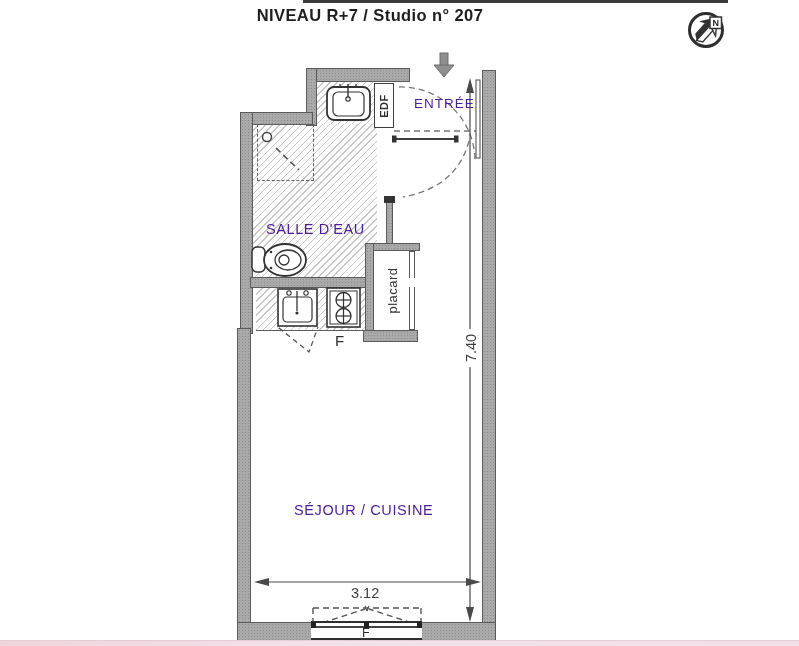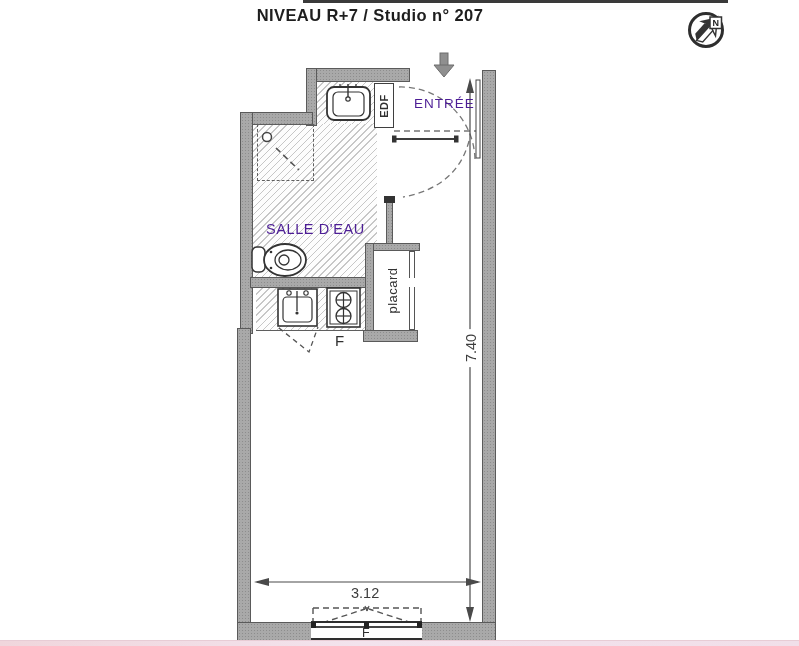--- a/index.html
+++ b/index.html
@@ -188,20 +188,21 @@
       <line x1="421" y1="608" x2="421" y2="627" stroke="#555" stroke-width="1.4" stroke-dasharray="6,4"></line>
       <line x1="313" y1="626" x2="365" y2="609" stroke="#555" stroke-width="1.4" stroke-dasharray="6,4"></line>
       <line x1="421" y1="626" x2="369" y2="609" stroke="#555" stroke-width="1.4" stroke-dasharray="6,4"></line>
       <line x1="365" y1="606" x2="367" y2="611" stroke="#555" stroke-width="1.2"></line>
       <line x1="367" y1="611" x2="369" y2="606" stroke="#555" stroke-width="1.2"></line>
     </g>
   </svg>
 
   <div class="lbl room-lbl" style="left:414px;top:96px;font-size:13.5px;letter-spacing:1px;">ENTRÉE</div>
   <div class="lbl room-lbl" style="left:266px;top:221px;">SALLE D'EAU</div>
+  <div class="lbl room-lbl" style="left:294px;top:502px;">SÉJOUR / CUISINE</div>
 
   <div class="lbl" style="left:335px;top:332px;font-size:15px;color:#2f2f2f;">F</div>
   <div class="lbl" style="left:362px;top:626px;font-size:12.5px;color:#2f2f2f;z-index:25;">F</div>
 
   <div class="lbl dim-lbl" style="left:346px;top:573px;margin-top:12px;">3.12</div>
   <div class="lbl dim-lbl rot" style="left:452px;top:340px;transform-origin:center;transform:rotate(-90deg);">7.40</div>
 
   <div class="pink-strip"></div>
 
 </div>

